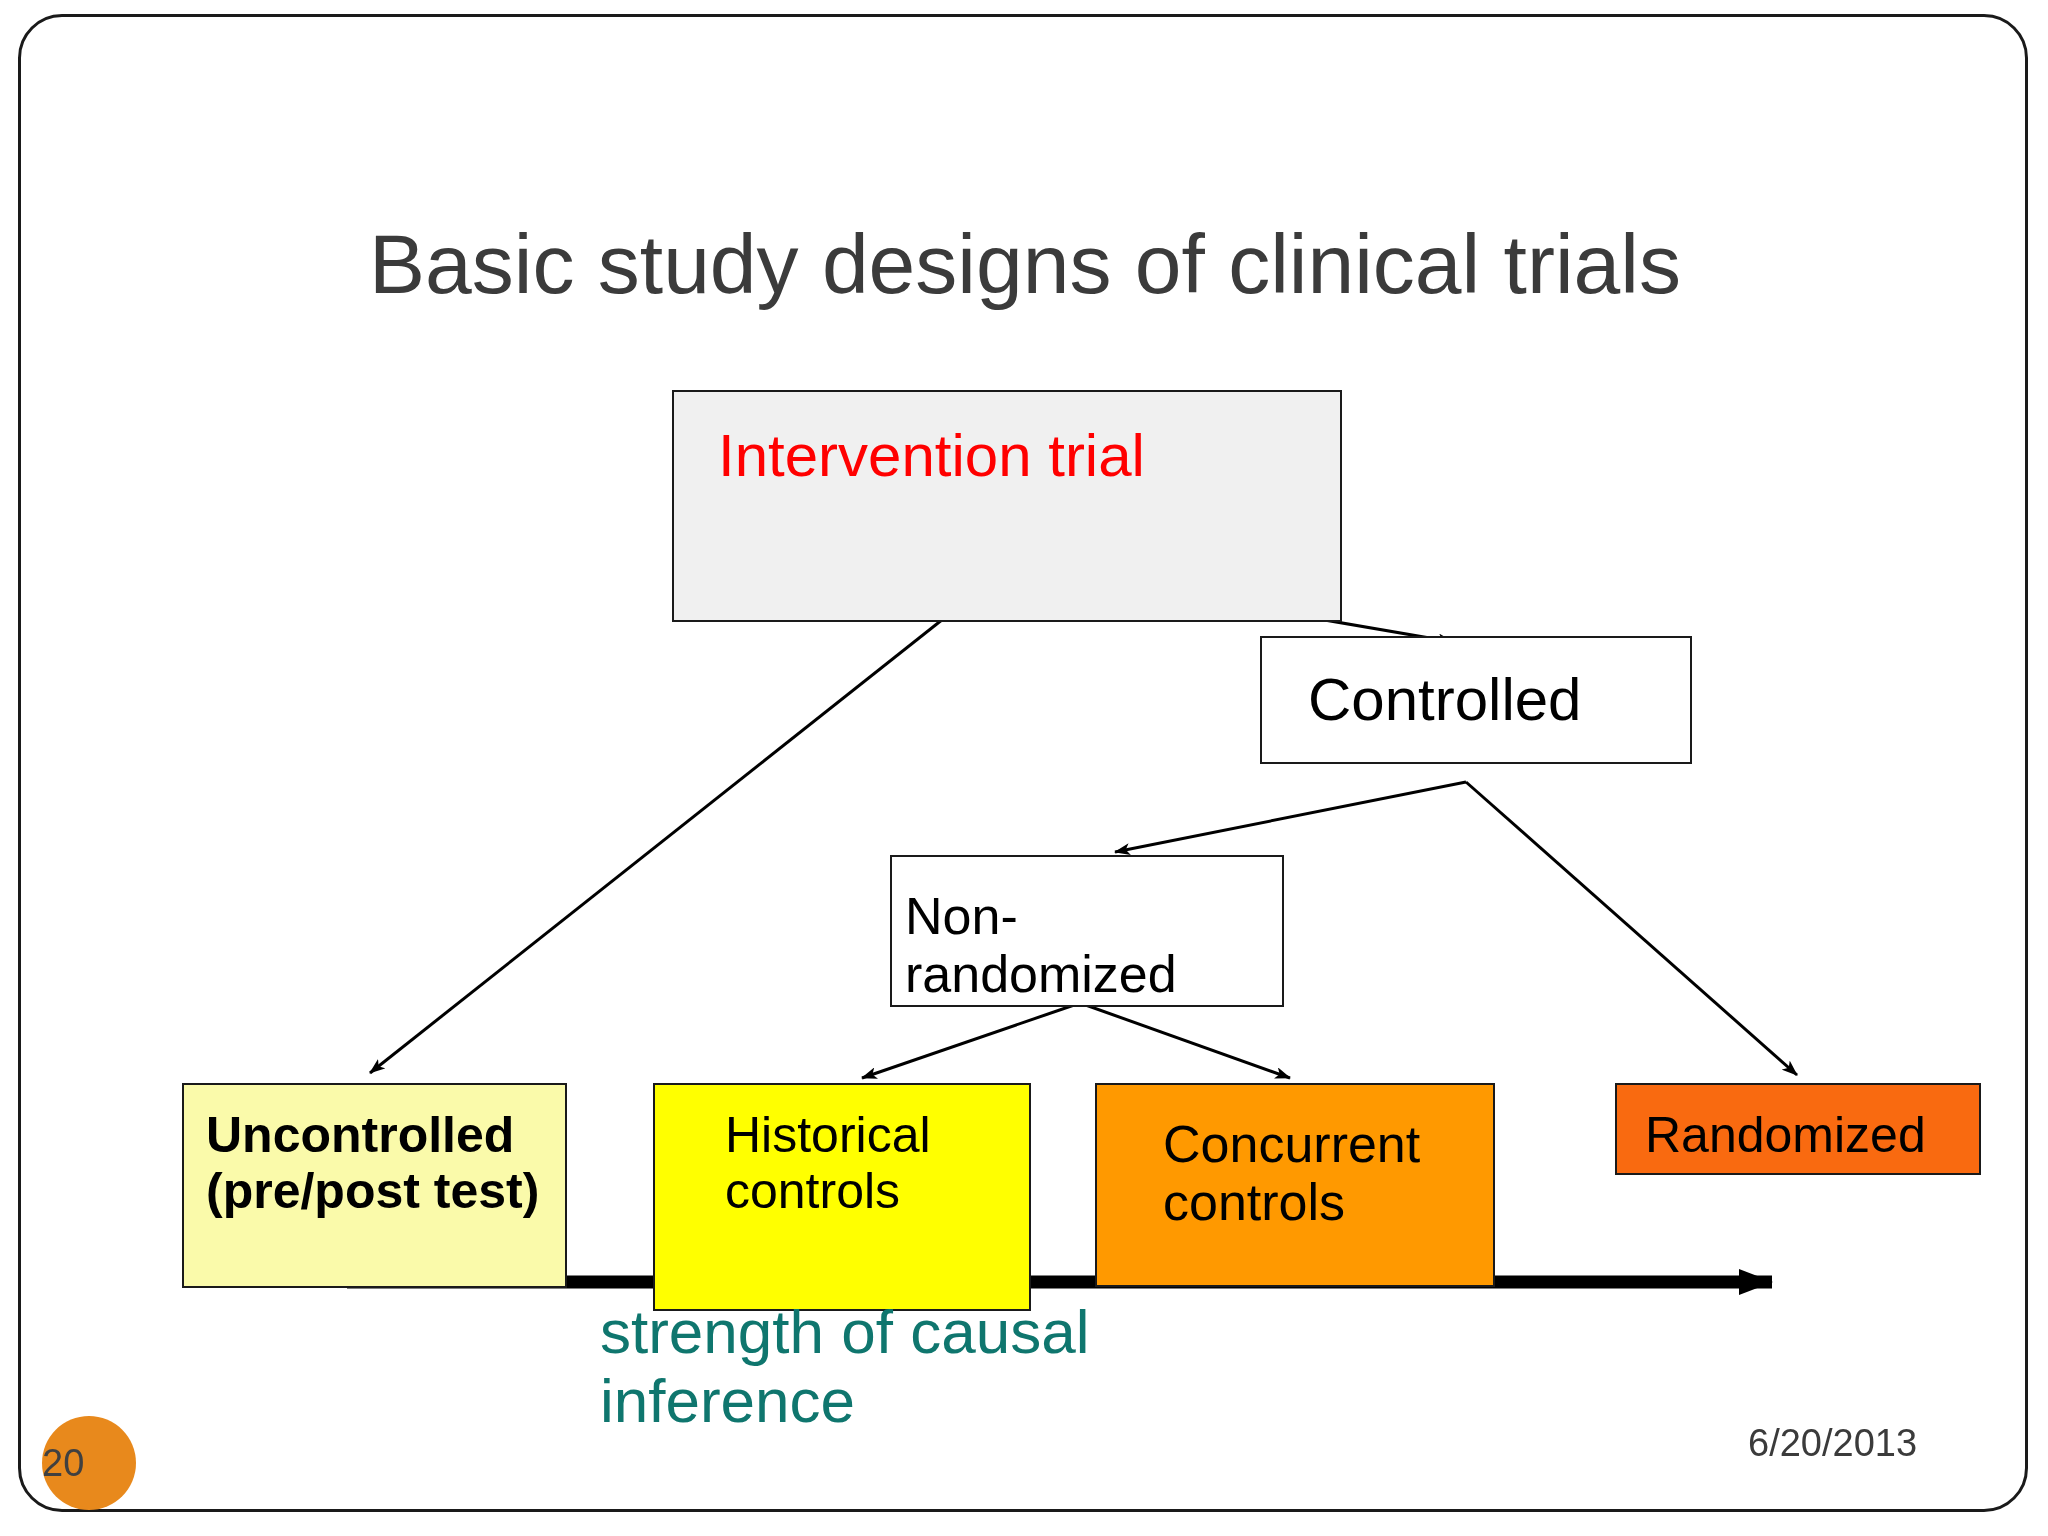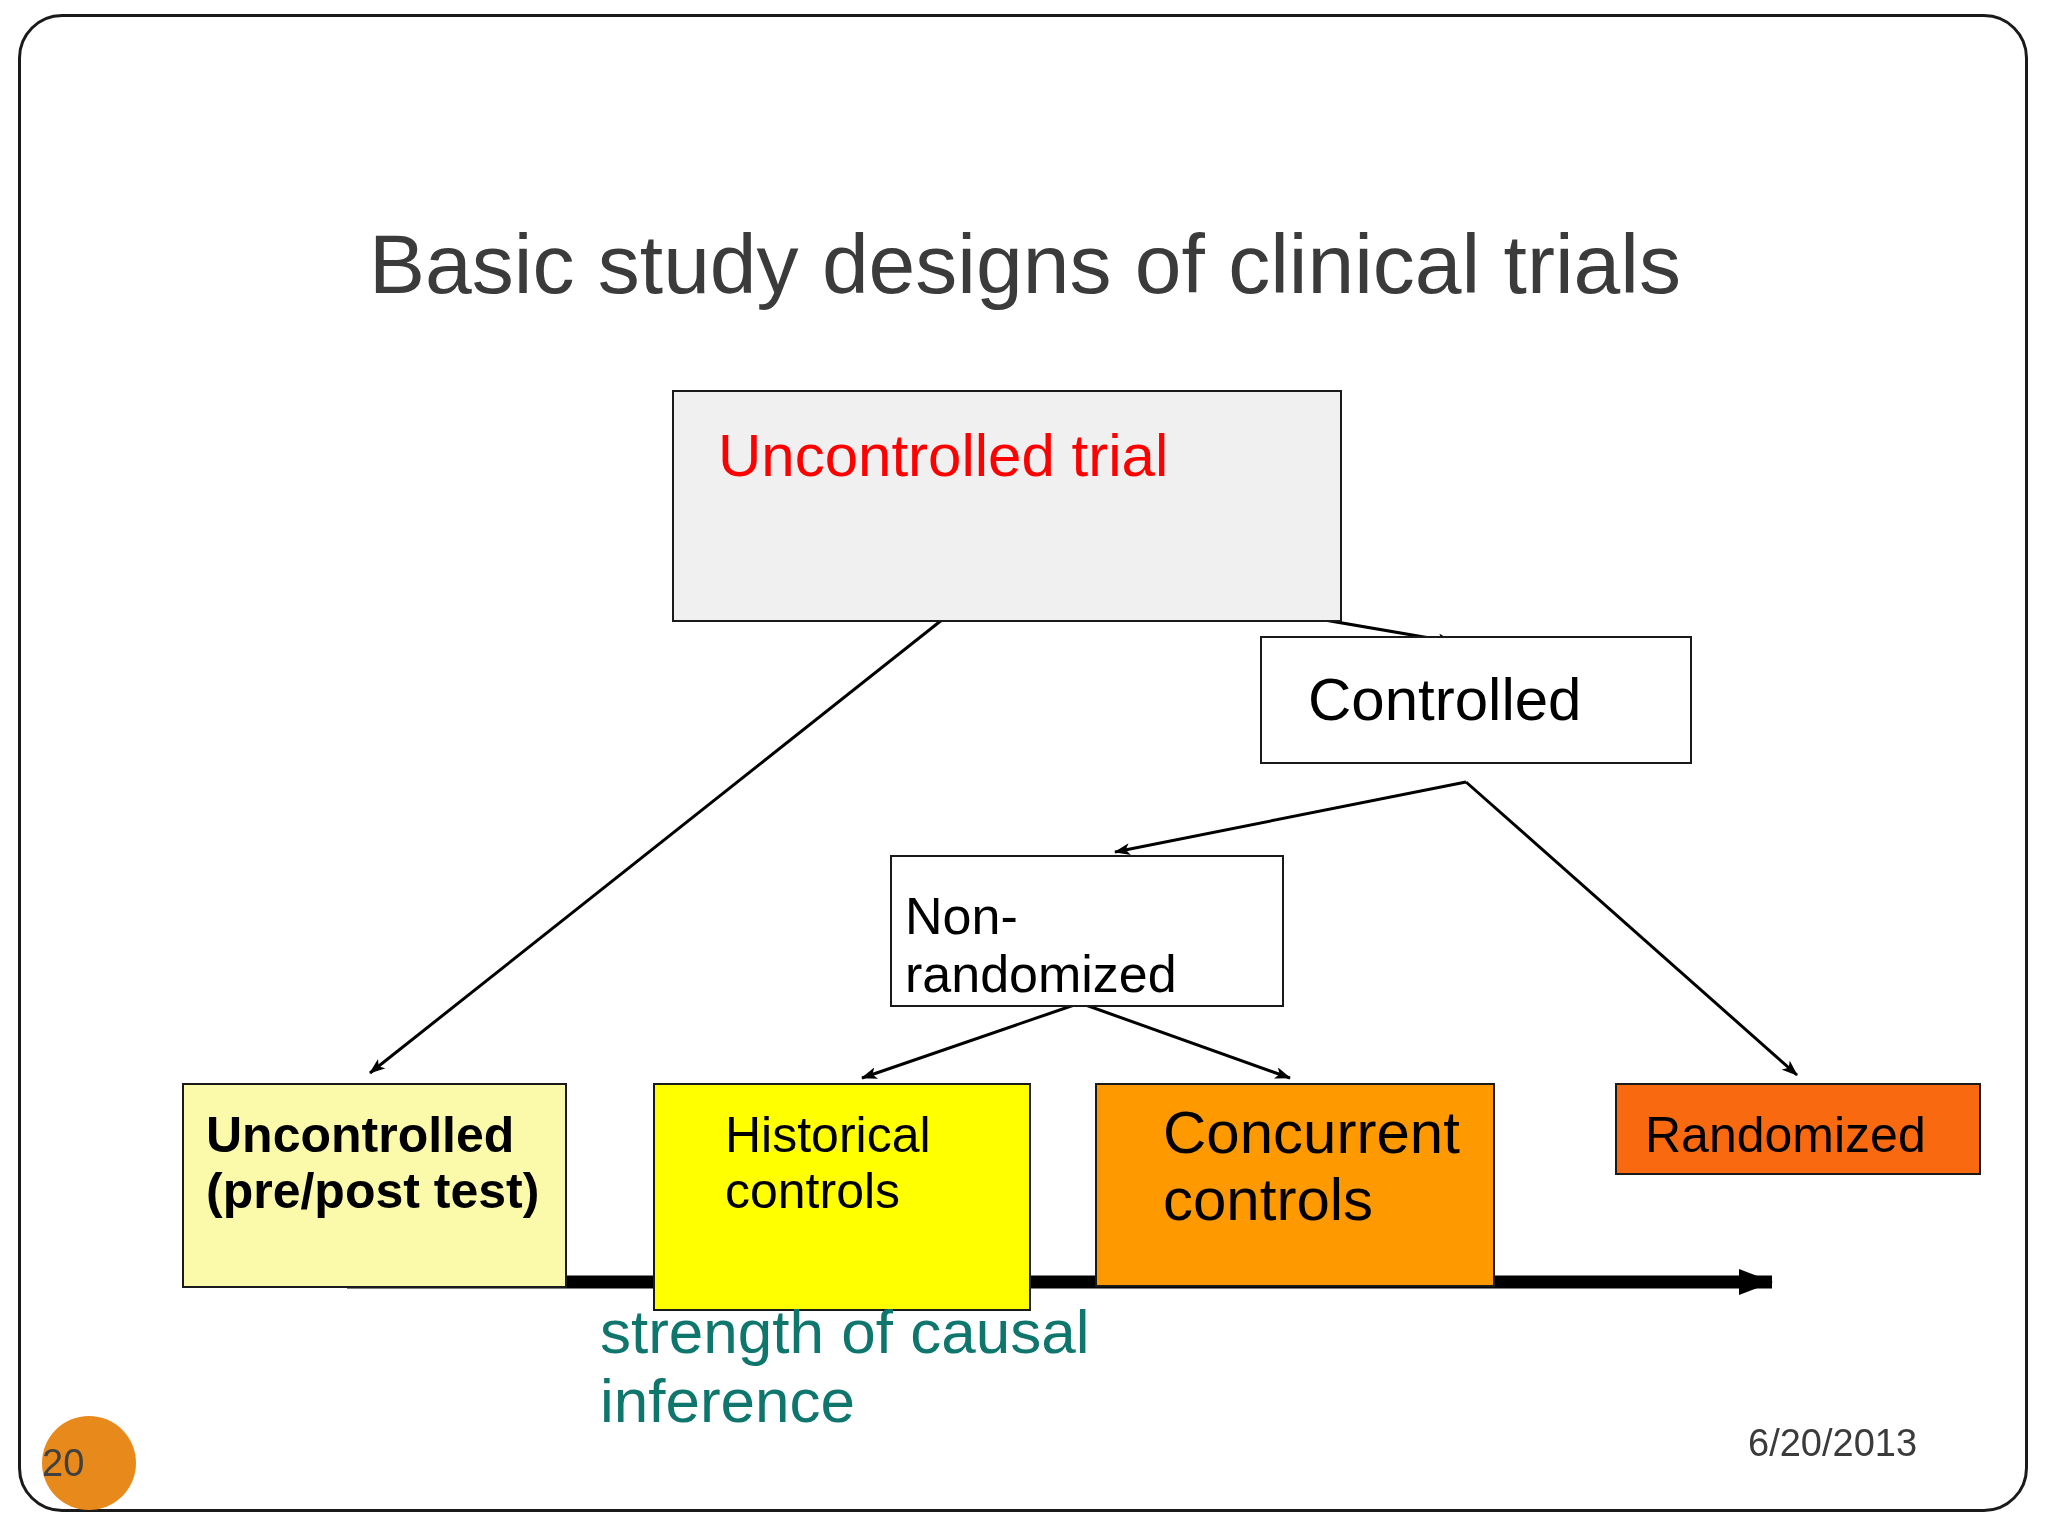--- a/index.html
+++ b/index.html
@@ -117,22 +117,22 @@
     font-size: 50px;
     padding-top: 22px;
     padding-left: 70px;
   }
   #box-concurrent {
     left: 1095px;
     top: 1083px;
     width: 400px;
     height: 204px;
     background: #FF9900;
-    font-size: 60px;
-    padding-top: 14px;
+    font-size: 52px;
+    padding-top: 30px;
     padding-left: 66px;
   }
   #box-randomized {
     left: 1615px;
     top: 1083px;
     width: 366px;
     height: 92px;
     background: #F96A10;
     font-size: 50px;
     padding-top: 22px;
@@ -226,21 +226,21 @@
     <g>
       <path d="M1080,1003 L1290,1078" fill="none" stroke="#000000" stroke-width="3" marker-end="url(#ah)"></path>
     </g>
 
     <g>
       <path d="M347,1282 L1772,1282" fill="none" stroke="#000000" stroke-width="13" marker-end="url(#ahbig)"></path>
     </g>
   </svg>
 
   <div class="box" id="box-intervention" style="background: rgb(240, 240, 240); color: rgb(255, 0, 0); border-color: rgb(26, 26, 26);">
-    <span class="txt">Uncontrolled trial</span>
+    <span class="txt">Intervention trial</span>
   </div>
 
   <div class="box" id="box-controlled" style="background: rgb(255, 255, 255); color: rgb(0, 0, 0); border-color: rgb(26, 26, 26);">
     <span class="txt">Controlled</span>
   </div>
 
   <div class="box" id="box-nonrandomized" style="background: rgb(255, 255, 255); color: rgb(0, 0, 0); border-color: rgb(26, 26, 26);">
     <span class="txt">Non-randomized</span>
   </div>
 

